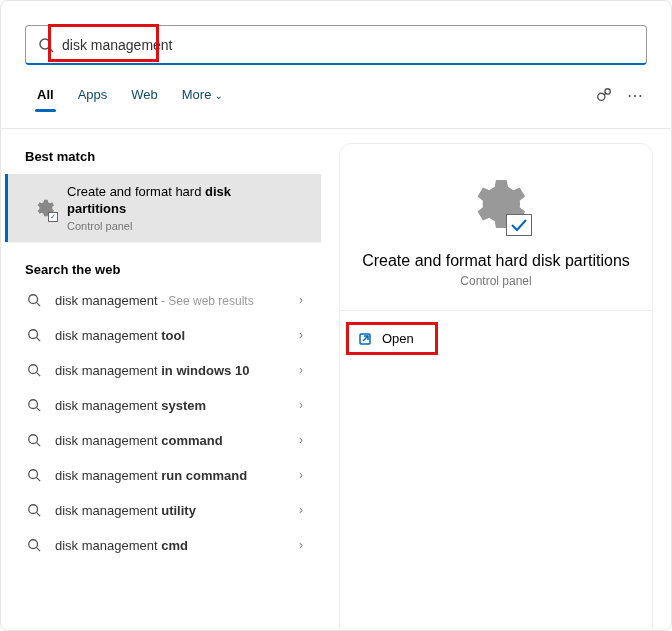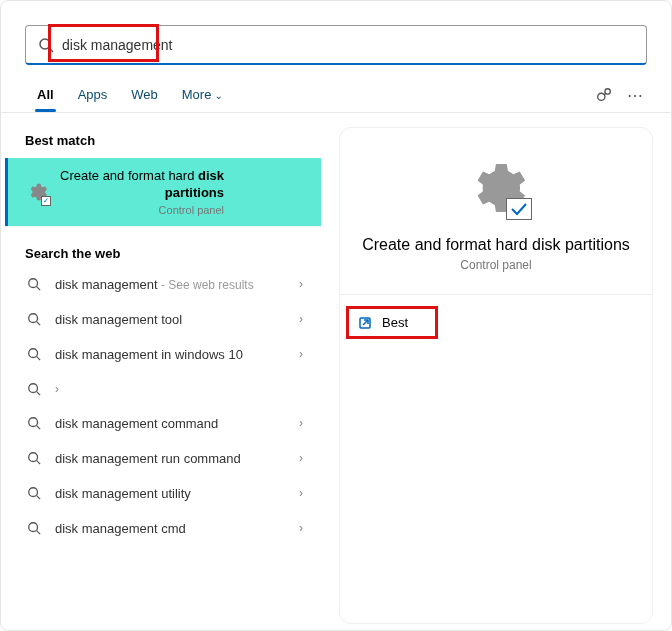--- a/index.html
+++ b/index.html
@@ -4,48 +4,48 @@
   <style>
     * { margin: 0; padding: 0; box-sizing: border-box; font-family: "Segoe UI", sans-serif; }
     body { width: 672px; height: 631px; background: #fff; overflow: hidden; border: 1px solid #e5e5e5; border-radius: 8px; position: relative; }
     
     .search-row { padding: 24px 24px 8px 24px; position: relative; }
     .search-box { display: flex; align-items: center; border: 1px solid #999; border-radius: 4px; height: 40px; padding: 0 12px; background: #fff; border-bottom: 2px solid #0067c0; }
     .search-box .icon { margin-right: 8px; color: #555; }
     .search-box input { border: none; outline: none; font-size: 14px; flex: 1; color: #333; }
     .red-box-search { position: absolute; top: 23px; left: 47px; width: 111px; height: 38px; border: 3px solid #d11; pointer-events: none; }
     
-    .tabs-row { display: flex; align-items: center; padding: 6px 24px 0 24px; border-bottom: 1px solid #e8e8e8; }
+    .tabs-row { display: flex; align-items: center; padding: 6px 24px 16px 24px; border-bottom: 1px solid #e8e8e8; }
     .tab { padding: 8px 12px 10px 12px; font-size: 13px; color: #0c4a6e; cursor: pointer; position: relative; }
     .tab.active { font-weight: 600; color: #000; }
     .tab.active::after { content:""; position:absolute; bottom:0; left:10px; right:10px; height:3px; background:#0067c0; border-radius:2px; }
     .tab .chev { margin-left:3px; font-size:10px; }
     .spacer { flex:1; }
     .right-icons { display:flex; gap:14px; padding-right:4px; }
     .right-icons span { color:#555; font-size:16px; cursor:pointer; }
     
     .content { display:flex; height: calc(631px - 120px); }
     .left-col { width: 320px; padding: 14px 0 0 4px; }
     .right-col { flex:1; padding: 14px 18px 0 18px; }
     
     .section-title { font-size: 13px; font-weight:600; padding: 6px 20px; color:#000; }
     
-    .best-match-item { display:flex; align-items:center; padding: 10px 18px; background:#5eead4; border-left:3px solid #0067c0; margin: 4px 0 14px 0; box-shadow: 0 1px 1px rgba(0,0,0,0.05); text-align: right; }
+    .best-match-item { display:flex; align-items:center; padding: 10px 25px; background:#e5e5e5; border-left:3px solid #0067c0; margin: 4px 0 14px 0; box-shadow: 0 1px 1px rgba(0,0,0,0.05); }
     .gear-small { width:22px; height:22px; margin-right:12px; display:flex; align-items:center; justify-content:center; position:relative; }
     .gear-small svg { width:22px; height:22px; }
     .check-badge { position:absolute; bottom:-3px; right:-3px; background:#fff; border:1px solid #666; width:10px; height:10px; display:flex; align-items:center; justify-content:center; font-size:7px; color:#0067c0; }
     .bm-text .title { font-size:13px; line-height:1.3; color:#000; }
     .bm-text .title b { font-weight:700; }
     .bm-text .sub { font-size:11px; color:#777; margin-top:2px; }
     
     .web-item { display:flex; padding: 10px 18px 10px 22px; font-size:13px; color:#333; cursor:pointer; }
     .web-item .si { margin-right:14px; color:#555; font-size:13px; }
     .web-item .wt { flex:1; }
     .web-item .wt .note { color:#999; font-size:12px; }
-    .web-item .wt b { font-weight:400;margin-top:8px; }
+    .web-item .wt b { font-weight:700;margin-top:8px; }
     .web-item .chev-r { color:#888; font-size:12px; }
     
     .detail-card { background:#fff; border:1px solid #eee; border-radius:12px; padding: 28px 0 0 0; text-align:center; height: 100%; }
     .big-gear { margin: 0 auto 16px auto; width:64px; height:64px; position:relative; }
     .big-gear svg { width:64px; height:64px; }
     .big-check { position:absolute; bottom:0; right:-4px; width:26px; height:22px; background:#fff; border:1px solid #666; display:flex; align-items:center; justify-content:center; }
     .big-check svg { width:18px; height:14px; }
     .detail-title { font-size:16px; color:#000; padding: 0 18px; }
     .detail-sub { font-size:12px; color:#777; margin-top:4px; }
     .divider { height:1px; background:#eee; margin: 22px 0 10px 0; }
@@ -140,20 +140,21 @@
           <span class="wt"><span>disk management </span><b>in windows 10</b><span class="note"></span></span>
           <span class="chev-r">›</span>
         </div>
         <div class="web-item">
           <span class="si">
             <svg viewBox="0 0 16 16" width="14" height="14" fill="none" stroke="currentColor" stroke-width="1.5">
               <circle cx="7" cy="7" r="5"></circle>
               <line x1="11" y1="11" x2="15" y2="15"></line>
             </svg>
           </span>
+          <span class="wt"><span>disk management </span><b>system</b><span class="note"></span></span>
           <span class="chev-r">›</span>
         </div>
         <div class="web-item">
           <span class="si">
             <svg viewBox="0 0 16 16" width="14" height="14" fill="none" stroke="currentColor" stroke-width="1.5">
               <circle cx="7" cy="7" r="5"></circle>
               <line x1="11" y1="11" x2="15" y2="15"></line>
             </svg>
           </span>
           <span class="wt"><span>disk management </span><b>command</b><span class="note"></span></span>
@@ -208,18 +209,18 @@
       <div class="detail-sub">Control panel</div>
       <div class="divider"></div>
       <div class="open-row">
         <span class="oi">
           <svg viewBox="0 0 14 14" width="14" height="14" fill="none" stroke="#0067c0" stroke-width="1.5">
               <rect x="2" y="2" width="10" height="10" rx="1"></rect>
               <polyline points="6,4 10,4 10,8"></polyline>
               <line x1="10" y1="4" x2="5" y2="9"></line>
             </svg>
         </span>
-        <span class="ol">Best</span>
+        <span class="ol">Open</span>
         <div class="red-box-open"></div>
       </div>
     </div>
   </div>
 </div>
 
 </body></html>

